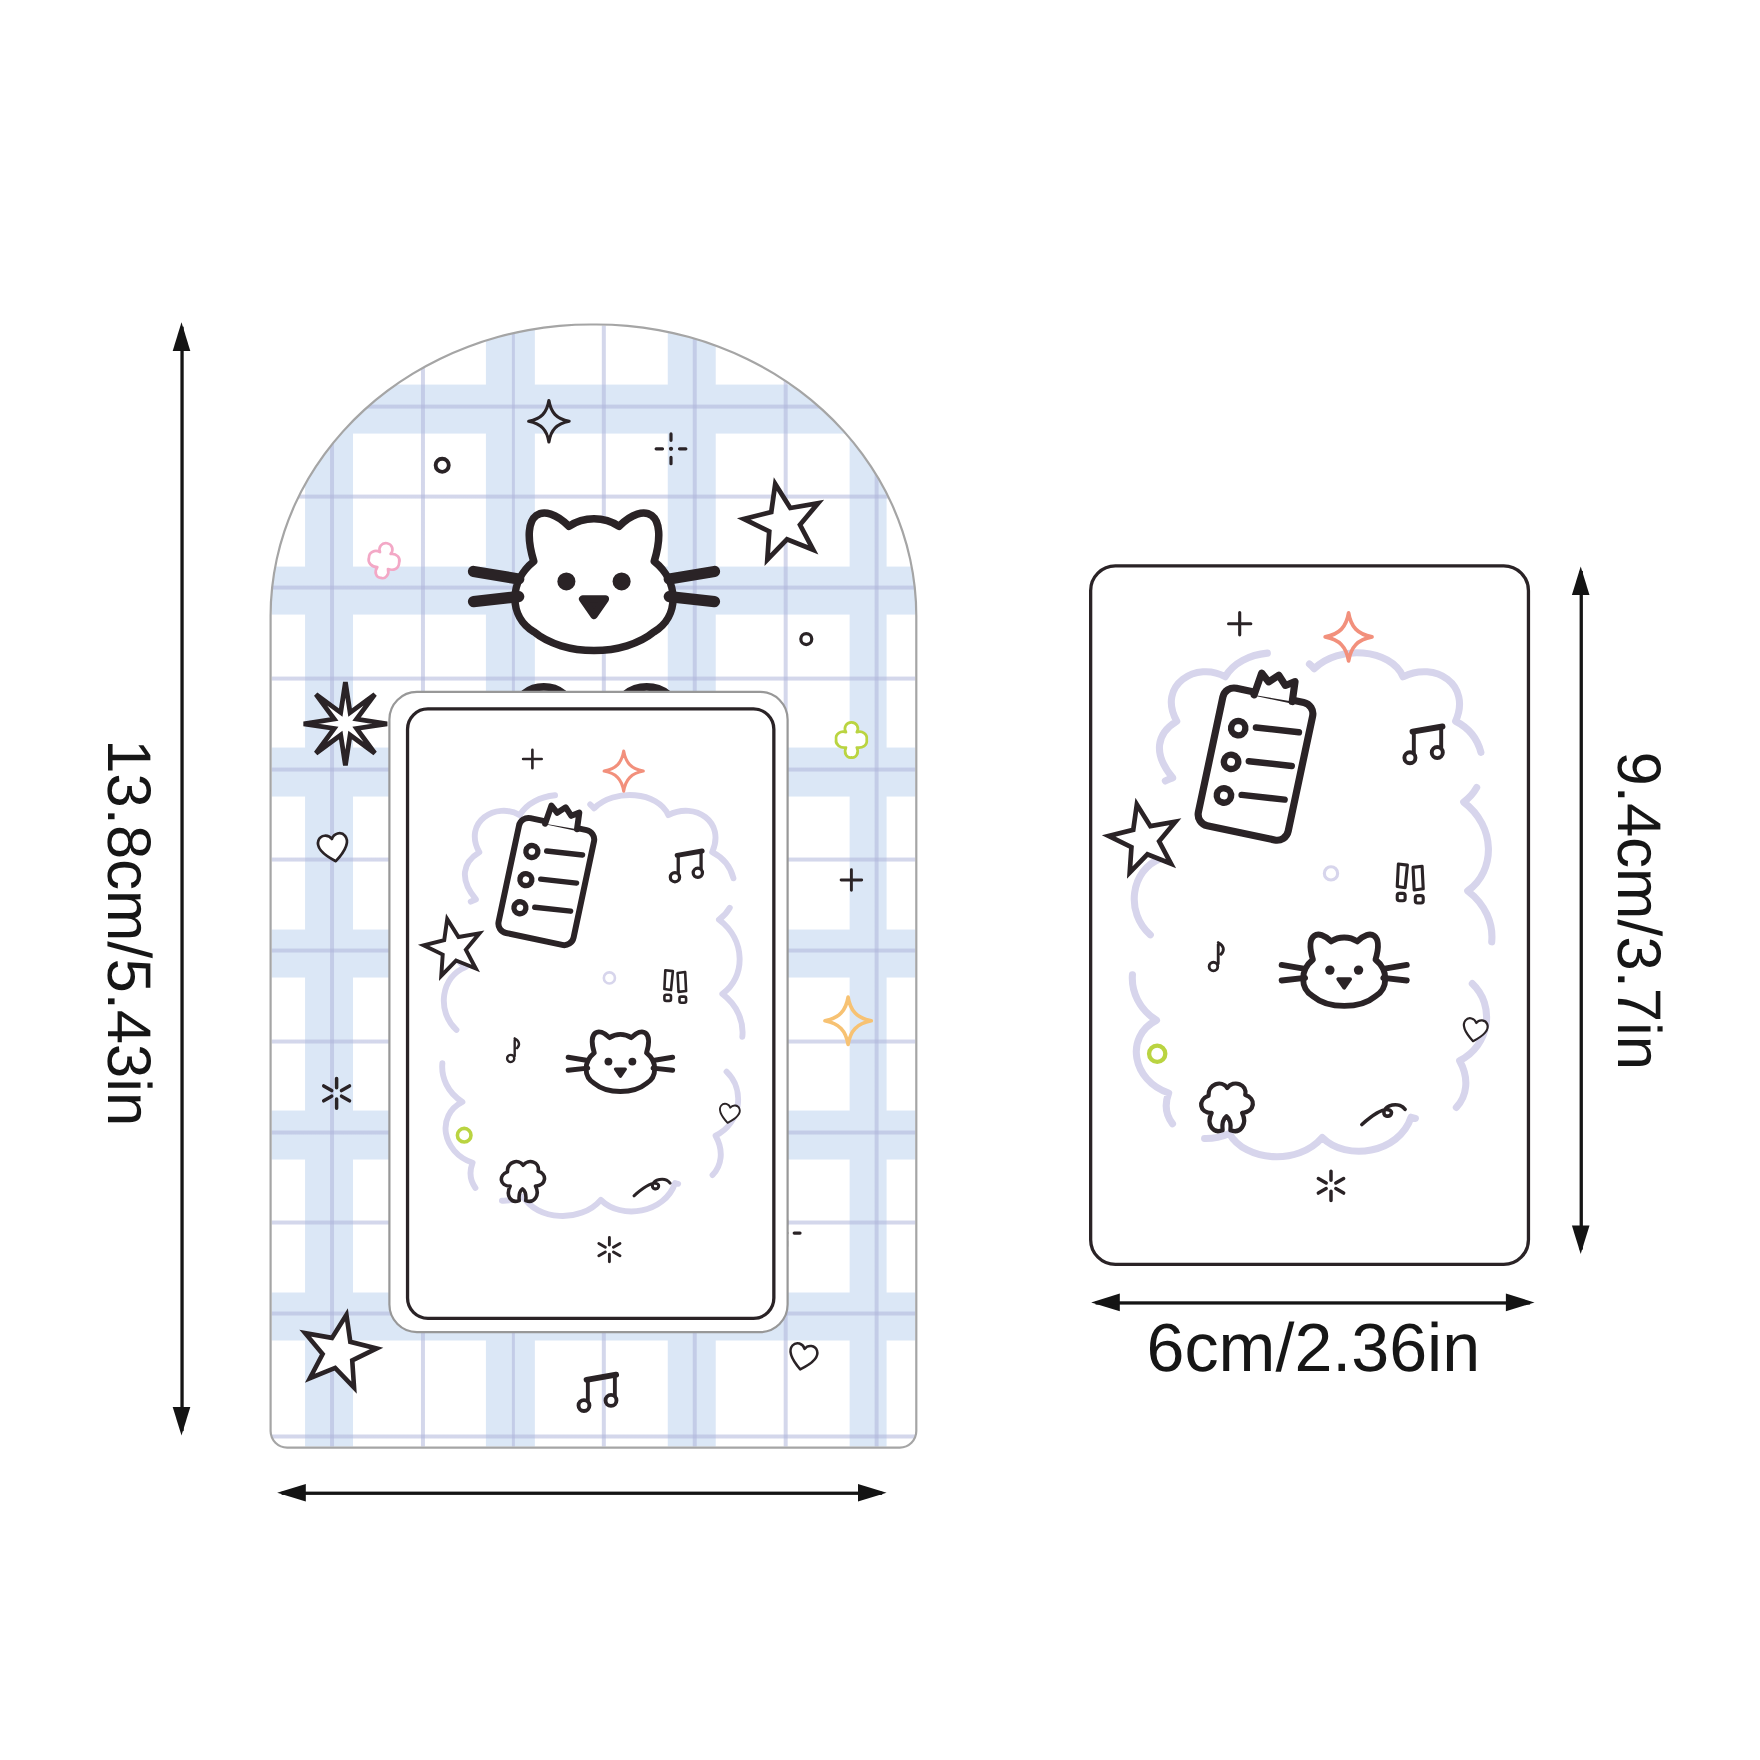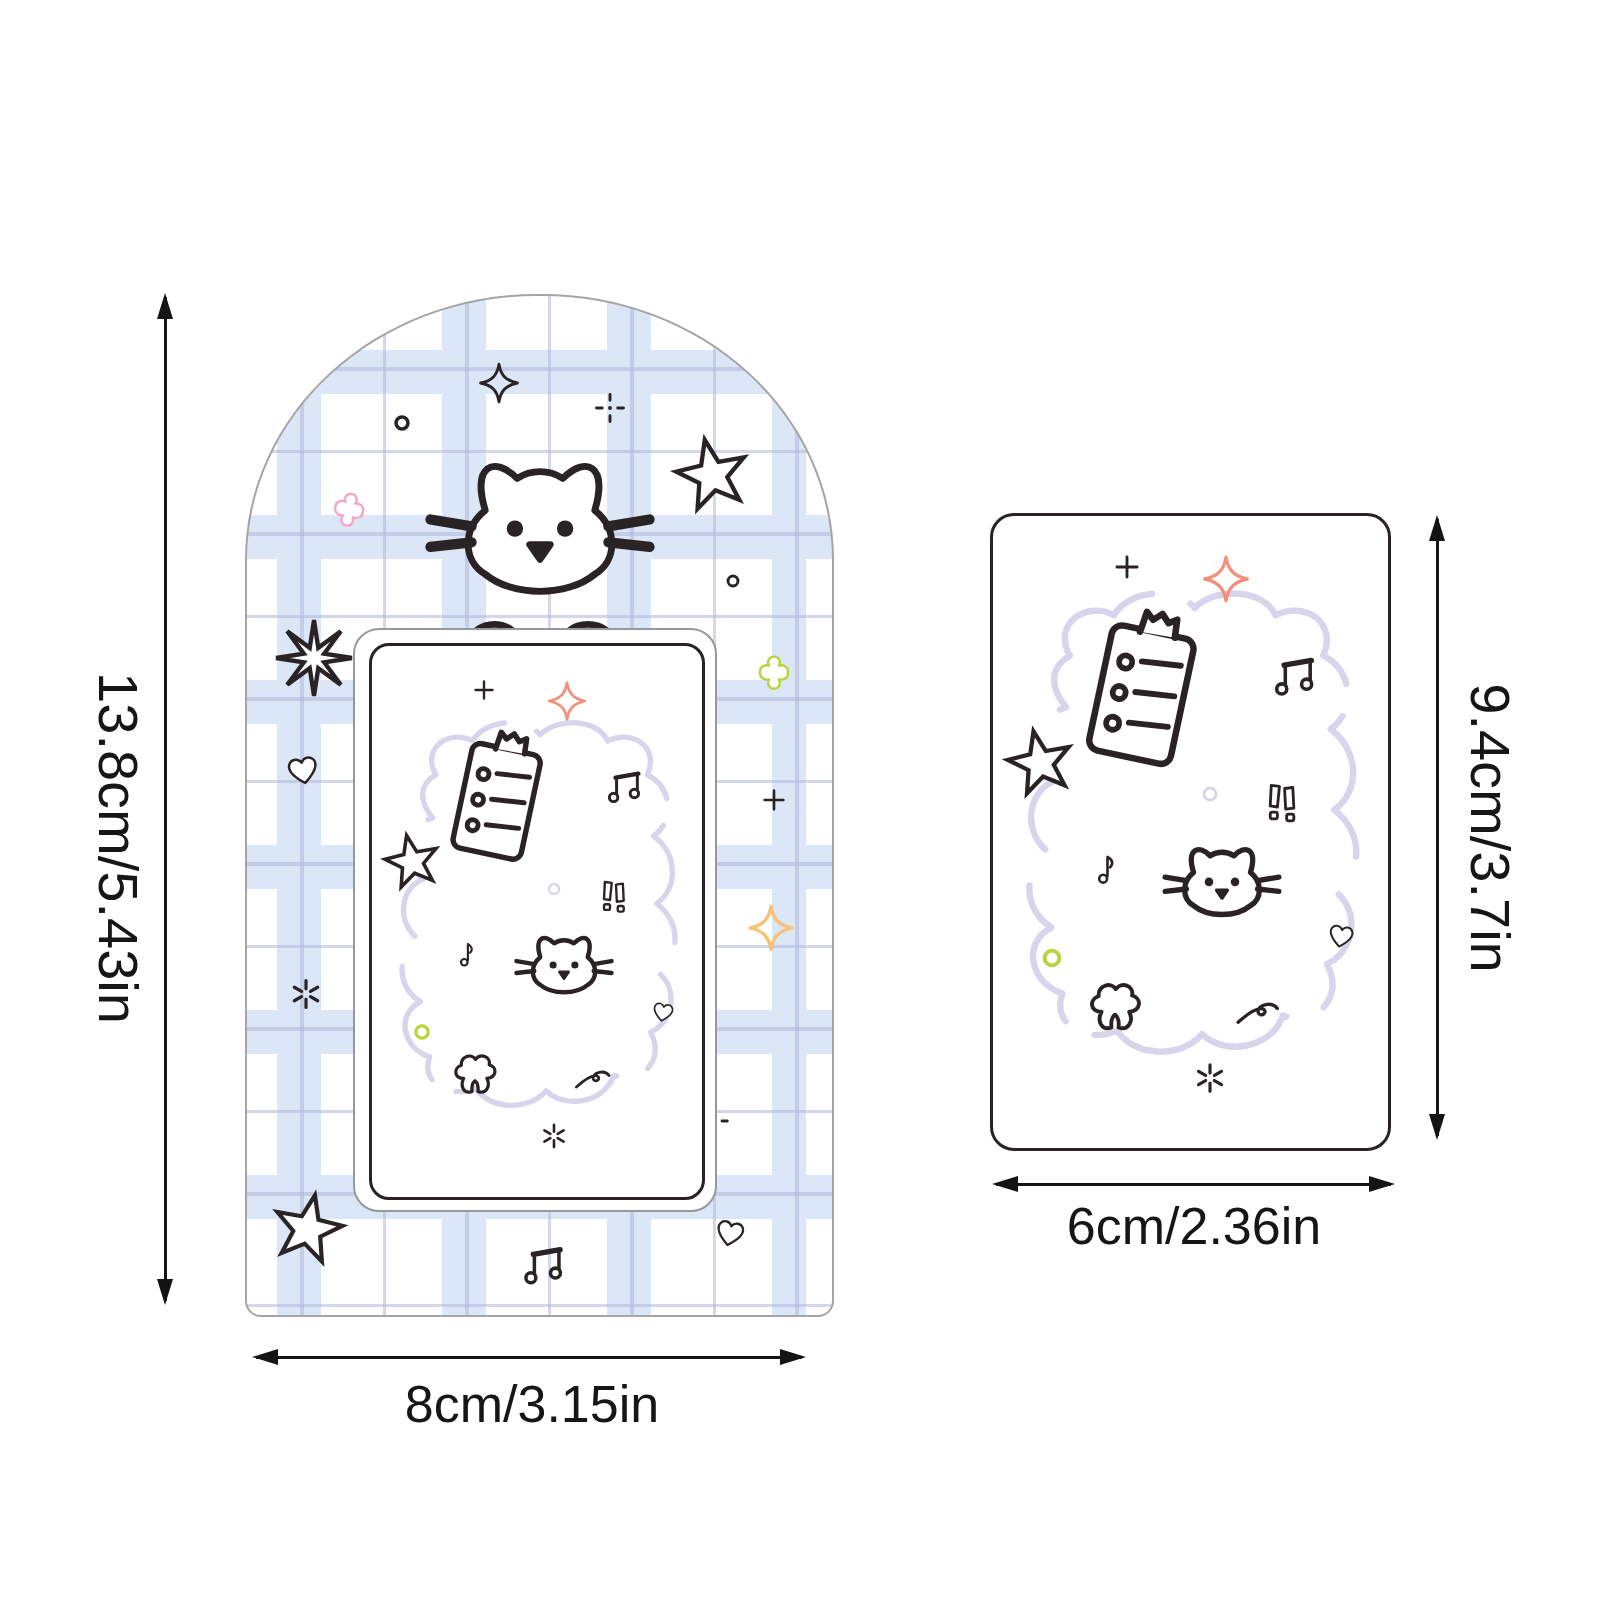--- a/index.html
+++ b/index.html
@@ -33,21 +33,21 @@
   .dim-v{width:16px;}
   .dim-v .line{position:absolute;left:6.5px;top:4px;bottom:4px;width:3px;background:#141414;}
   .dim-v .up{left:0;top:0;border-left:8px solid transparent;border-right:8px solid transparent;border-bottom:26px solid #141414;}
   .dim-v .down{left:0;bottom:0;border-left:8px solid transparent;border-right:8px solid transparent;border-top:26px solid #141414;}
   .dim-h{height:16px;}
   .dim-h .line{position:absolute;top:6.5px;left:4px;right:4px;height:3px;background:#141414;}
   .dim-h .lt{left:0;top:0;border-top:8px solid transparent;border-bottom:8px solid transparent;border-right:26px solid #141414;}
   .dim-h .rt{right:0;top:0;border-top:8px solid transparent;border-bottom:8px solid transparent;border-left:26px solid #141414;}
   
   .dim-label{position:absolute;white-space:nowrap;color:#161616;transform:translate(-50%,-50%);}
-  .h-label{font-size:52px;}
+  .h-label{font-size:62px;}
   .v-label{font-size:56px;writing-mode:vertical-rl;text-orientation:sideways;}
 </style>
 </head>
 <body>
 
 <svg id="defs" xmlns="http://www.w3.org/2000/svg" aria-hidden="true">
   <defs>
     <symbol id="sym-sparkle4" overflow="visible">
       <path d="M50,4 C54.5,31 67,44.5 95,50 C67,55.5 54.5,69 50,96 C45.5,69 33,55.5 5,50 C33,44.5 45.5,31 50,4 Z"></path>
     </symbol>
@@ -301,17 +301,16 @@
       <span class="line"></span>
       <i class="down"></i>
   </div>
   <div class="dim dim-h" style="left:992px;top:1176px;width:403px;">
     <i class="lt"></i>
       <span class="line"></span>
       <i class="rt"></i>
   </div>
 
   <div class="dim-label v-label" style="left:118px;top:848px;">13.8cm/5.43in</div>
-  <div class="dim-label h-label" style="left:532px;top:1404px;">8cm/3.15in</div>
   <div class="dim-label v-label" style="left:1490px;top:828px;">9.4cm/3.7in</div>
   <div class="dim-label h-label" style="left:1194px;top:1226px;">6cm/2.36in</div>
 
 </div>
 
 </body></html>

